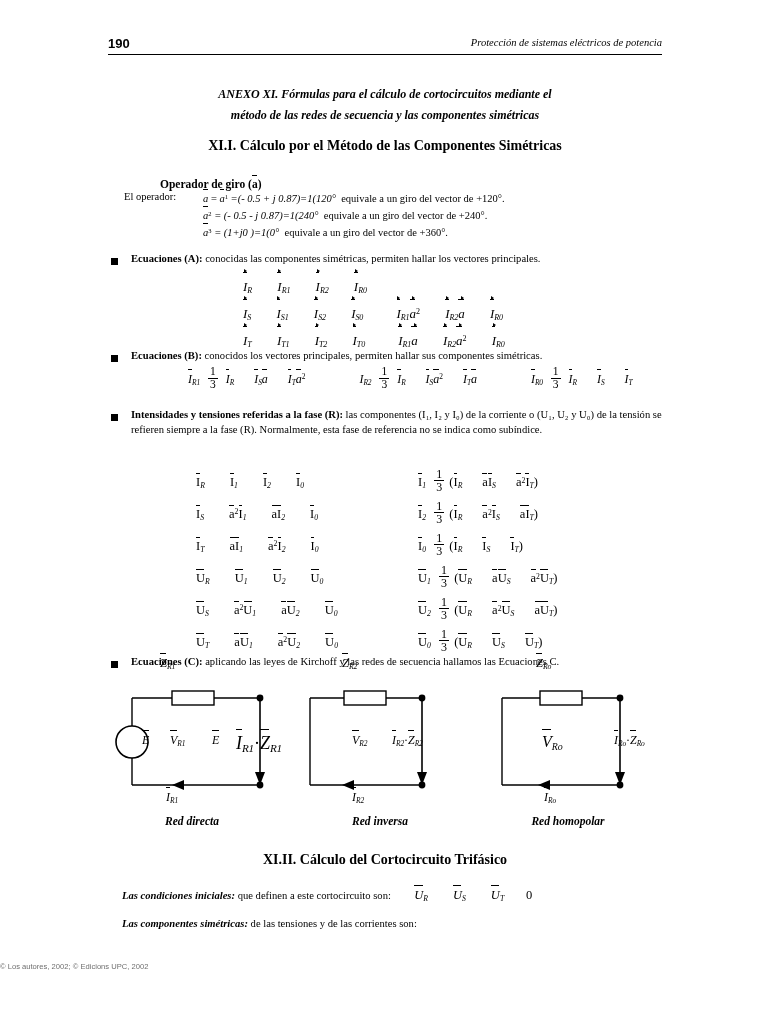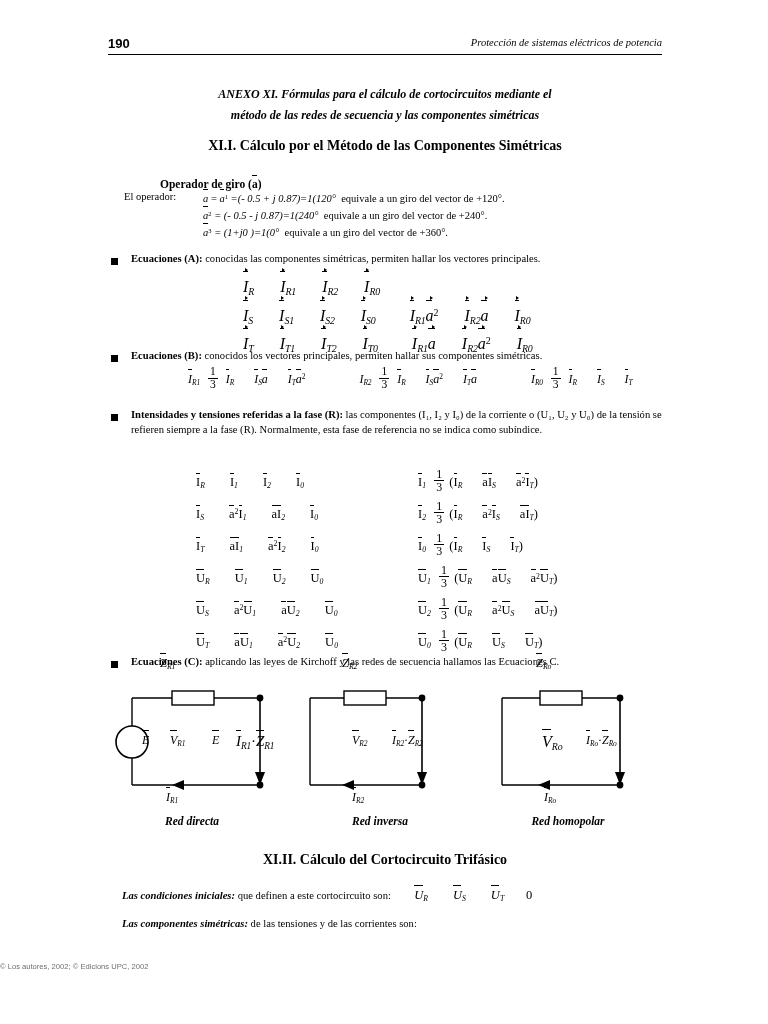--- a/index.html
+++ b/index.html
@@ -182,21 +182,21 @@
     line-height: 1.03;
     margin: 0 2px;
   }
   .frac .num { display: block; padding: 0 2px; }
   .frac .den { display: block; border-top: 1px solid #000; padding: 0 2px; }
 
   
   .eqA {
     position: absolute;
     left: 243px;
-    font-size: 16px;
+    font-size: 13px;
     line-height: 21px;
   }
   #eqA { top: 276px; }
   .eqA .ln { white-space: nowrap; }
   .sp1 { display: inline-block; width: 17px; }
   .sp2 { display: inline-block; width: 22px; }
   .sp3 { display: inline-block; width: 30px; }
 
   
   #eqB {
@@ -486,21 +486,21 @@
     </div>
     <div style="position:absolute;left:38px;top:61px;font-size:12px;">
       <span class="bar mi">E</span>
     </div>
     <div style="position:absolute;left:66px;top:61px;font-size:12px;">
       <span class="bar mi">V</span><sub class="s">R1</sub>
     </div>
     <div style="position:absolute;left:108px;top:61px;font-size:12px;">
       <span class="bar mi">E</span>
     </div>
-    <div style="position:absolute;left:132px;top:61px;font-size:15px;">
+    <div style="position:absolute;left:132px;top:61px;font-size:18px;">
       <span class="bar mi">I</span><sub class="s">R1</sub>·<span class="bar mi">Z</span><sub class="s">R1</sub>
     </div>
     <div style="position:absolute;left:62px;top:118px;font-size:12px;">
       <span class="bar mi">I</span><sub class="s">R1</sub>
     </div>
     <div class="cap" style="left:8px;">Red directa</div>
 
     <svg width="140" height="140" viewBox="0 0 140 140" style="position:absolute;left:198px;top:0;">
       <line x1="8" y1="26" x2="42" y2="26" stroke="#000" stroke-width="1.4"></line>
       <rect x="42" y="19" width="42" height="14" fill="#fff" stroke="#000" stroke-width="1.4"></rect>
@@ -538,21 +538,21 @@
       <line x1="128" y1="113" x2="10" y2="113" stroke="#000" stroke-width="1.4"></line>
       <polygon points="46,113 58,108 58,118" fill="#000"></polygon>
       <line x1="10" y1="26" x2="10" y2="113" stroke="#000" stroke-width="1.4"></line>
     </svg>
     <div style="position:absolute;left:432px;top:-16px;font-size:12.5px;">
       <span class="bar mi">Z</span><sub class="s">Ro</sub>
     </div>
     <div style="position:absolute;left:438px;top:61px;font-size:16px;">
       <span class="bar mi">V</span><sub class="s">Ro</sub>
     </div>
-    <div style="position:absolute;left:482px;top:61px;font-size:12px;">
+    <div style="position:absolute;left:510px;top:61px;font-size:12px;">
       <span class="bar mi">I</span><sub class="s">Ro</sub>·<span class="bar mi">Z</span><sub class="s">Ro</sub>
     </div>
     <div style="position:absolute;left:440px;top:118px;font-size:12px;">
       <span class="bar mi">I</span><sub class="s">Ro</sub>
     </div>
     <div class="cap" style="left:384px;">Red homopolar</div>
   </div>
 
   <div class="sec-title" id="sec2">XI.II. Cálculo del Cortocircuito Trifásico</div>
 

